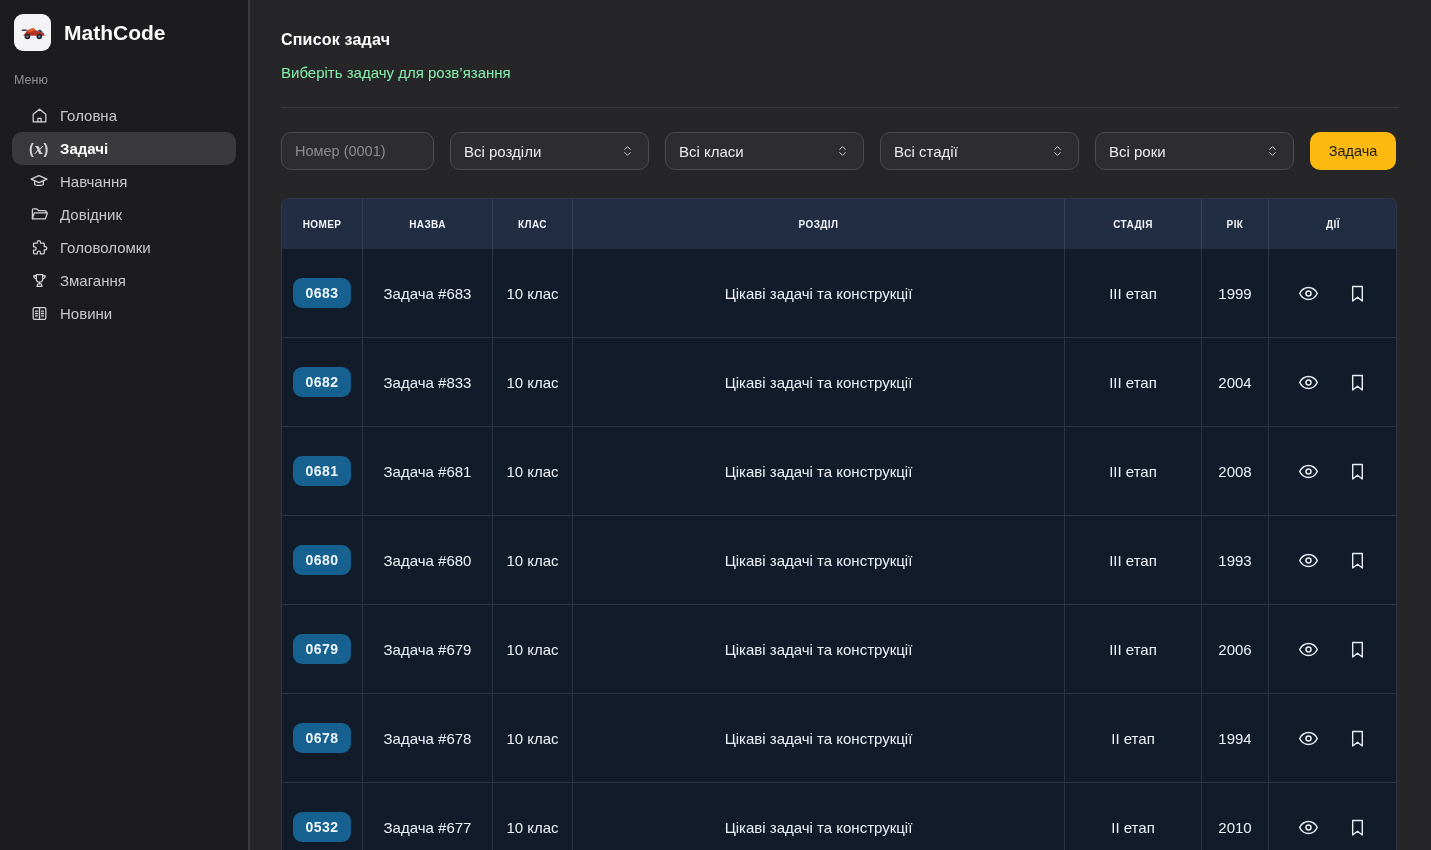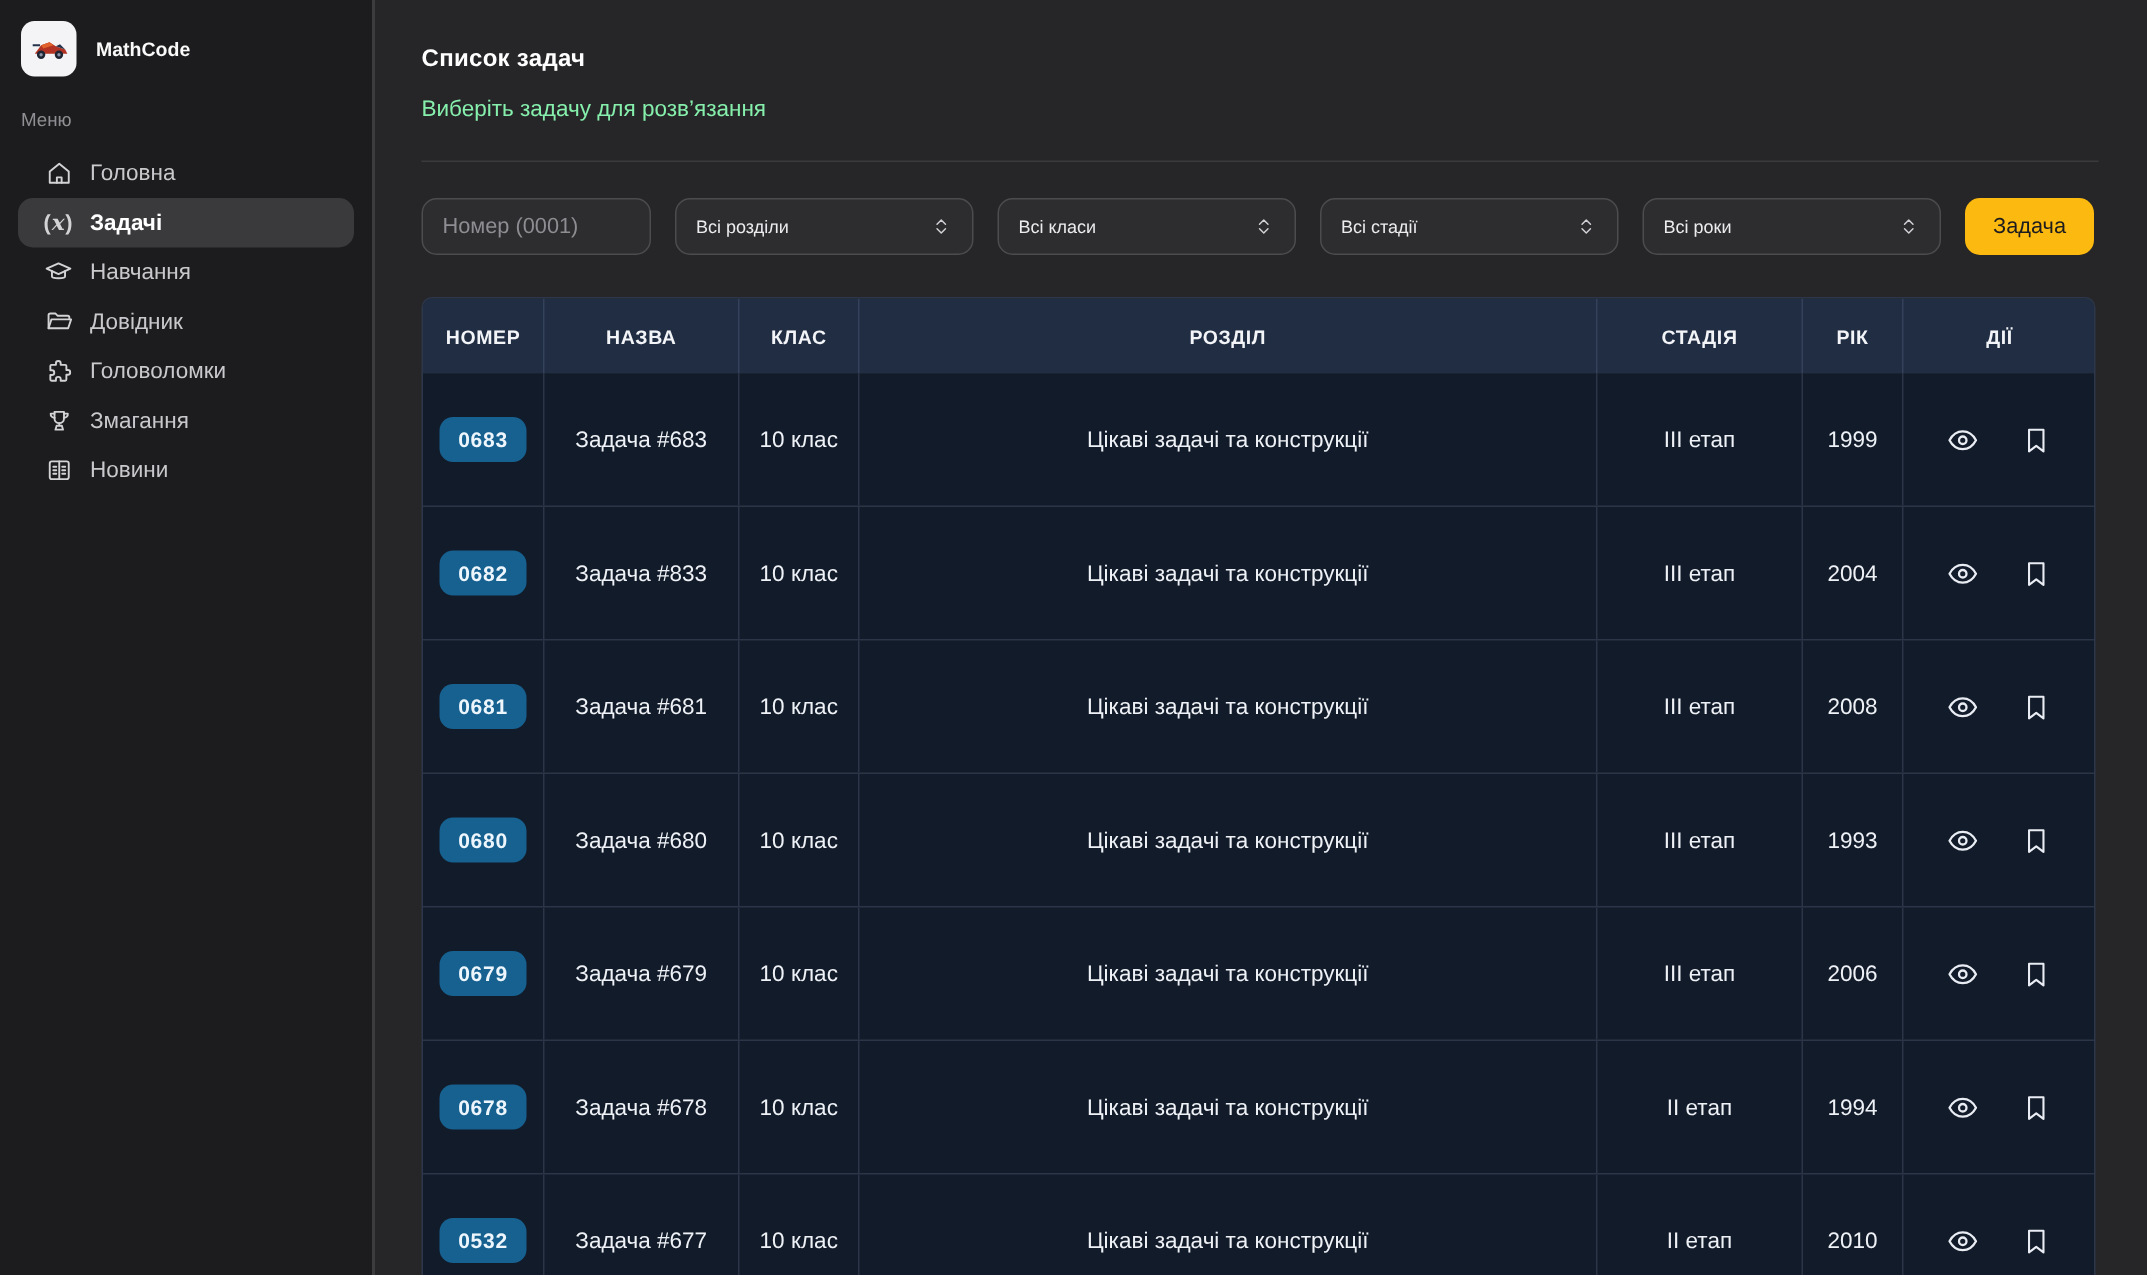--- a/index.html
+++ b/index.html
@@ -16,21 +16,21 @@
     width: 250px; min-width: 250px; height: 100%;
     background: #1c1c1e;
     border-right: 2px solid #3c3c3f;
     padding-top: 14px;
   }
   .logo-row { display: flex; align-items: center; padding: 0 14px; }
   .logo-box {
     width: 37px; height: 37px; border-radius: 9px;
     background: #f4f4f6; display: flex; align-items: center; justify-content: center;
   }
-  .app-name { margin-left: 13px; font-size: 13px; font-weight: 700; color: #fafafa; }
+  .app-name { margin-left: 13px; font-size: 21px; font-weight: 700; color: #fafafa; }
   .menu-label { margin: 22px 0 12px; padding: 0 14px; font-size: 12.5px; color: #8f8f94; }
   .menu { padding: 0 12px; }
   .menu-item {
     display: flex; align-items: center; height: 33px;
     padding: 0 16px; border-radius: 10px; cursor: pointer;
     color: #c9c9cd; font-size: 15px; font-weight: 500;
   }
   .menu-item.active { background: #3a3a3d; color: #ffffff; font-weight: 700; }
   .menu-item .mi-icon {
     width: 22px; height: 20px; margin-right: 10px;
@@ -54,40 +54,40 @@
     color: #e9e9ec; font-size: 14.5px; padding: 0 13px;
     font-family: "Liberation Sans", sans-serif;
     outline: none;
   }
   .filter-input::placeholder { color: #8d8d92; }
   .filter-select {
     width: 199px; height: 38px; border-radius: 10px;
     background: #2d2d30; border: 1px solid #4c4c4f;
     display: flex; align-items: center; justify-content: space-between;
     padding: 0 13px; cursor: pointer;
-    font-size: 12px; color: #ececef;
+    font-size: 15px; color: #ececef;
   }
   .filter-select svg { stroke: #d0d0d4; }
   .reset-btn {
     width: 86px; height: 38px; border: none; border-radius: 10px;
     background: #fcb90f; color: #1d1d1f;
     font-size: 14.5px; font-weight: 500; cursor: pointer;
     font-family: "Liberation Sans", sans-serif;
   }
 
   
   .task-table {
     margin-top: 28px; width: 1116px;
     border: 1px solid #2c374b; border-radius: 7px 7px 0 0;
     overflow: hidden;
   }
   .t-row { display: flex; }
   .t-head { background: #202d42; }
   .t-head .t-cell {
-    height: 50px; font-size: 13px; font-weight: 700; color: #f2f4f8;
+    height: 50px; font-size: 10px; font-weight: 700; color: #f2f4f8;
     letter-spacing: 0.4px; border-right: 1px solid #33415a;
   }
   .t-body .t-row { background: #121b2a; border-top: 1px solid #2b3547; }
   .t-body .t-row:first-child { border-top: none; }
   .t-body .t-cell { height: 88px; border-right: 1px solid #2b3547; font-size: 15px; color: #eef1f5; }
   .t-cell {
     display: flex; align-items: center; justify-content: center;
     flex: none;
   }
   .t-cell:last-child { border-right: none !important; }

